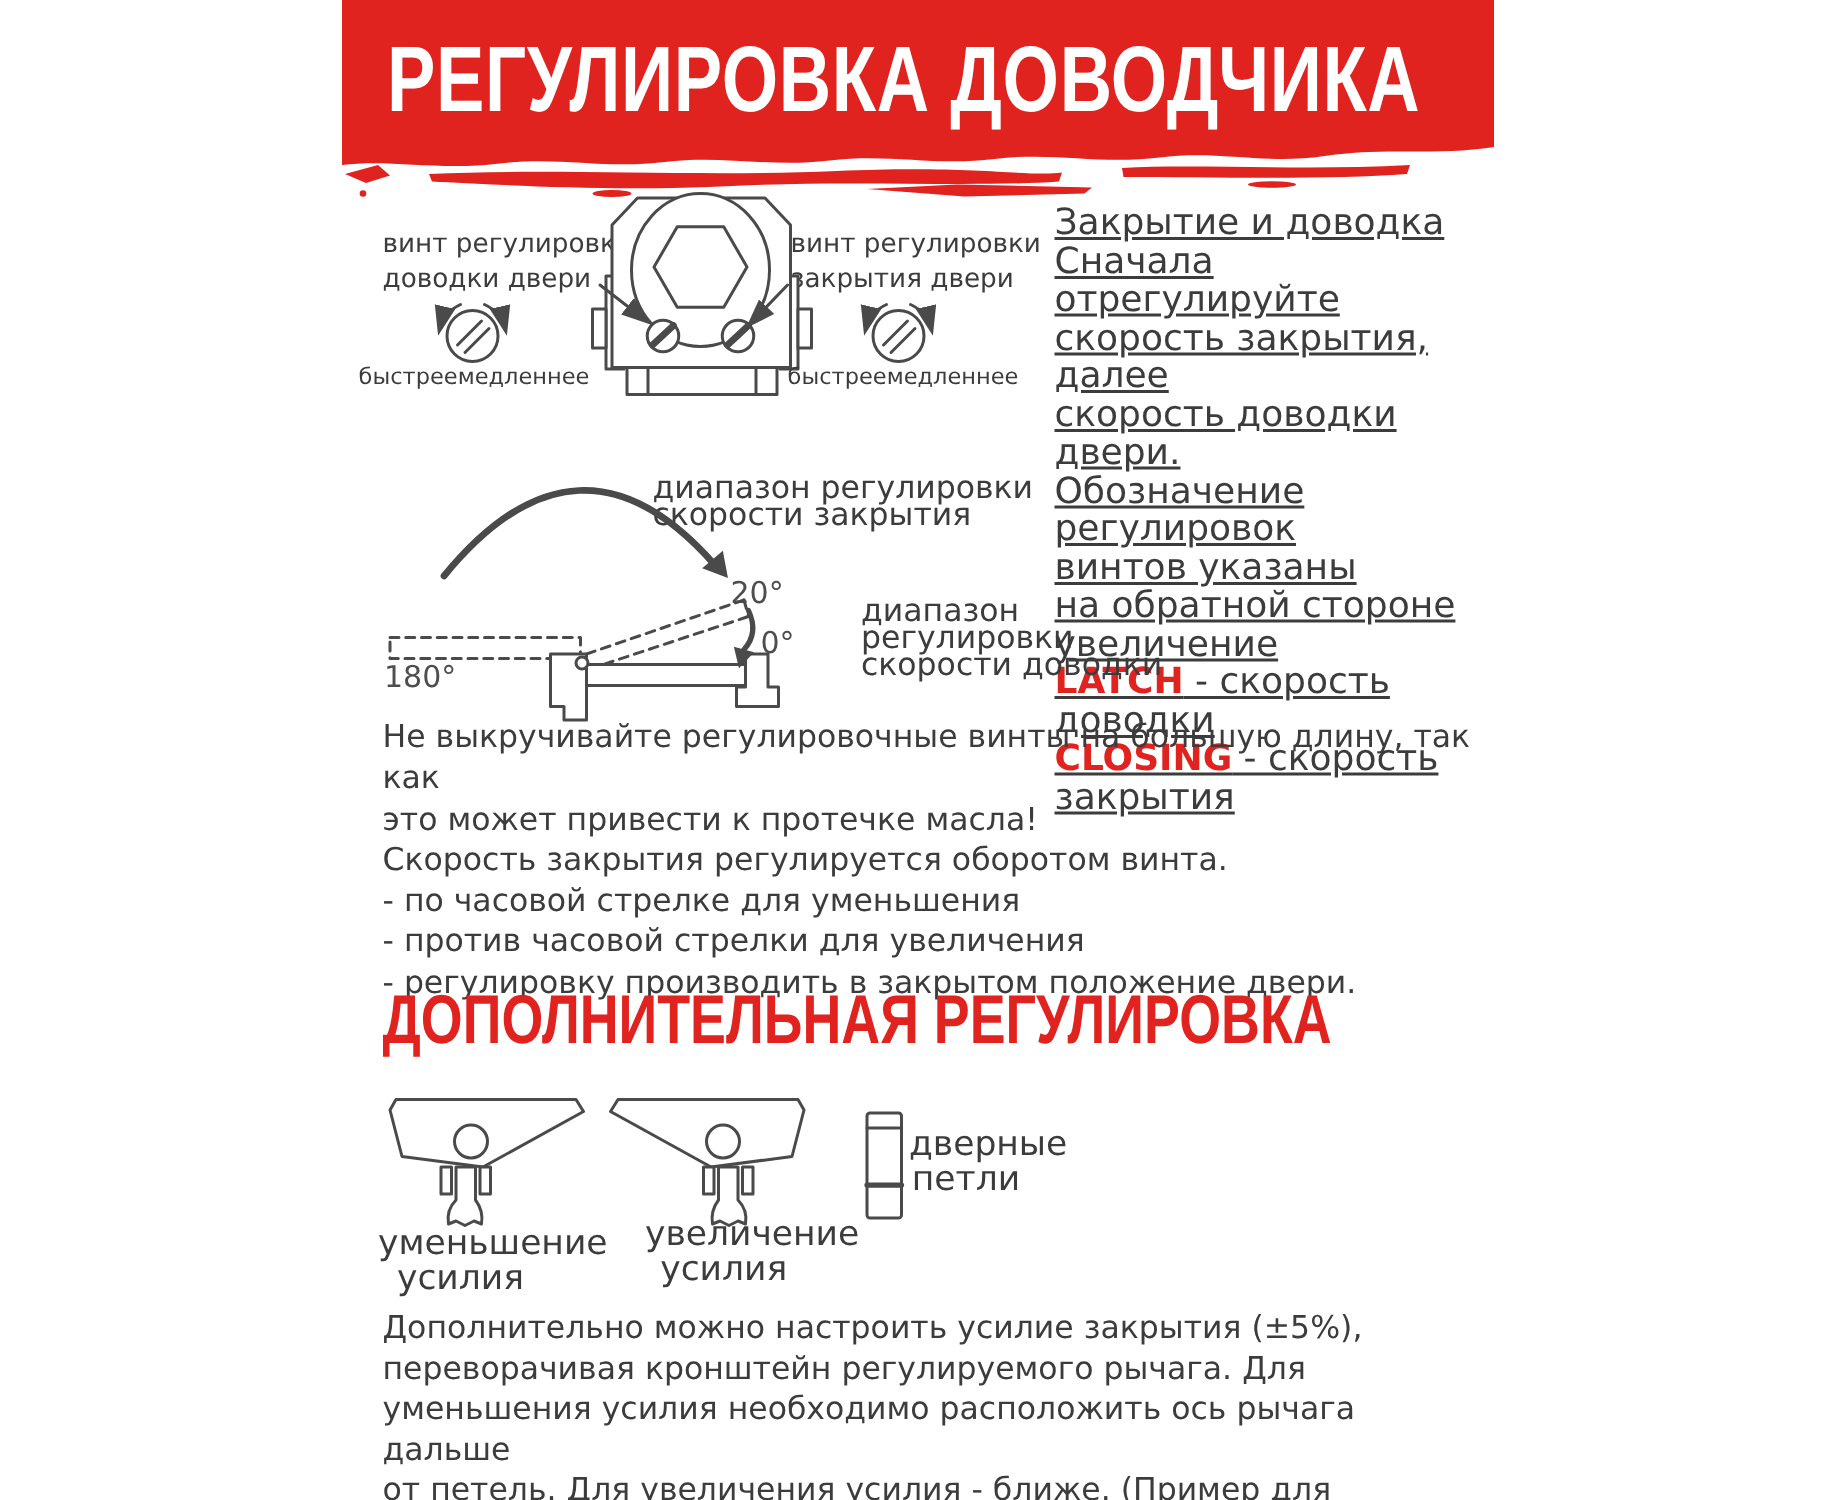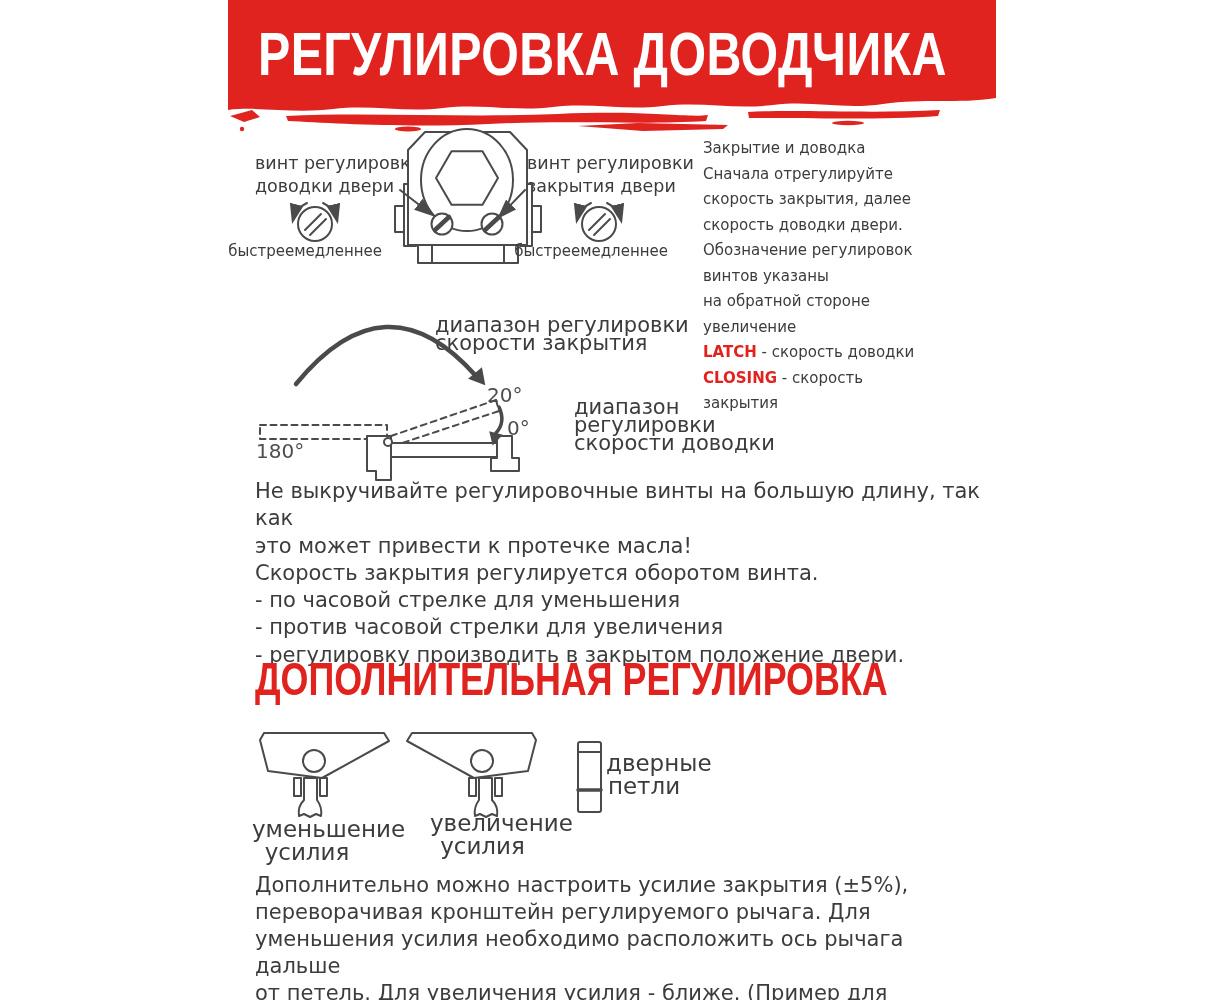--- a/index.html
+++ b/index.html
@@ -8,23 +8,23 @@
           font-family:"DejaVu Sans", sans-serif; color:var(--text); }
   .abs { position:absolute; }
   .preline { white-space:pre-line; }
 
   .banner { left:228px; top:0; width:768px; height:95px; background:var(--red); }
   .banner-title { left:258px; top:22px; font-family:"Liberation Sans", sans-serif; font-weight:bold;
                   font-size:62px; line-height:64px; color:#ffffff; white-space:nowrap;
                   transform:scaleX(0.78); transform-origin:left top; letter-spacing:0.5px; }
 
   .screw-label { font-size:17.5px; line-height:22.5px; }
-  .speed-row { display:flex; justify-content:flex-end; font-size:15px; color:var(--text); }
-
-  .intro-col { left:703px; top:136px; width:300px; font-size:15px; line-height:25.5px; }
+  .speed-row { display:flex; justify-content:center; font-size:15px; color:var(--text); }
+
+  .intro-col { left:703px; top:136px; width:300px; font-size:24px; line-height:25.5px;text-decoration:underline; }
   .red-term { color:var(--red); font-weight:bold; }
 
   .diagram-label { font-size:21px; line-height:18px; }
   .angle-label { font-size:20px; color:#4e4e4e; }
 
   .warning-block { left:255px; top:478px; width:740px; font-size:21px; line-height:27.3px; }
   .footer-block  { left:255px; top:872px; width:700px; font-size:21px; line-height:27px; }
 
   .section-title { left:255px; top:655px; font-family:"Liberation Sans", sans-serif; font-weight:bold;
                    font-size:46px; line-height:48px; color:var(--red); white-space:nowrap;

